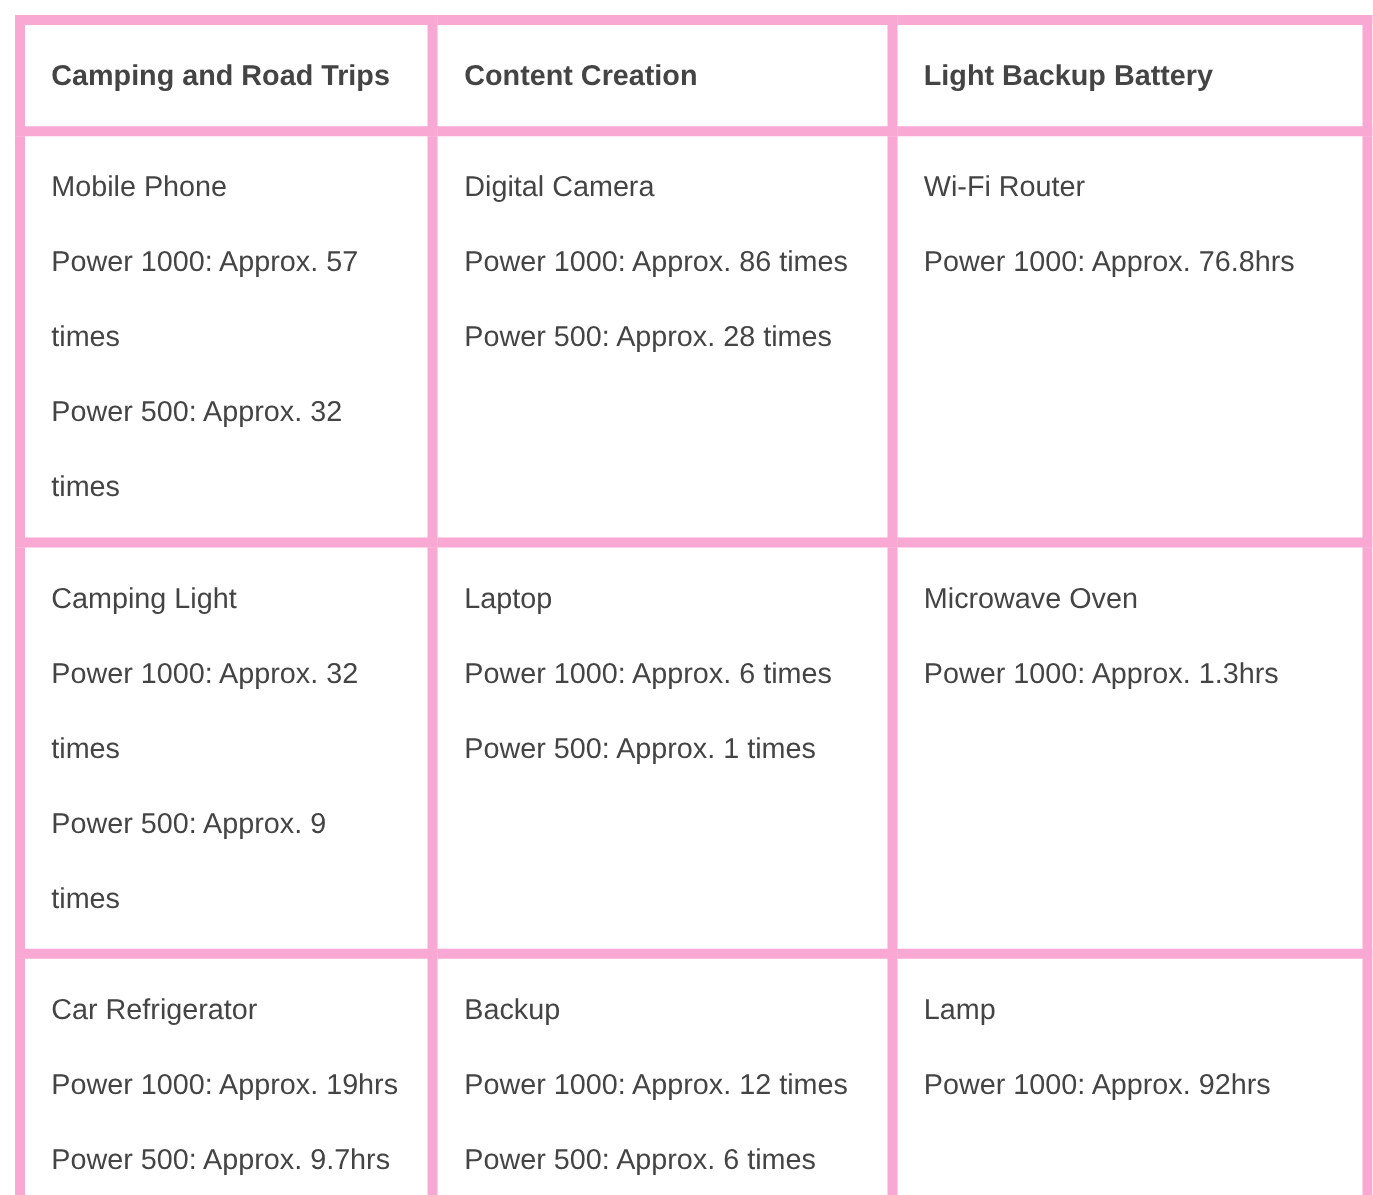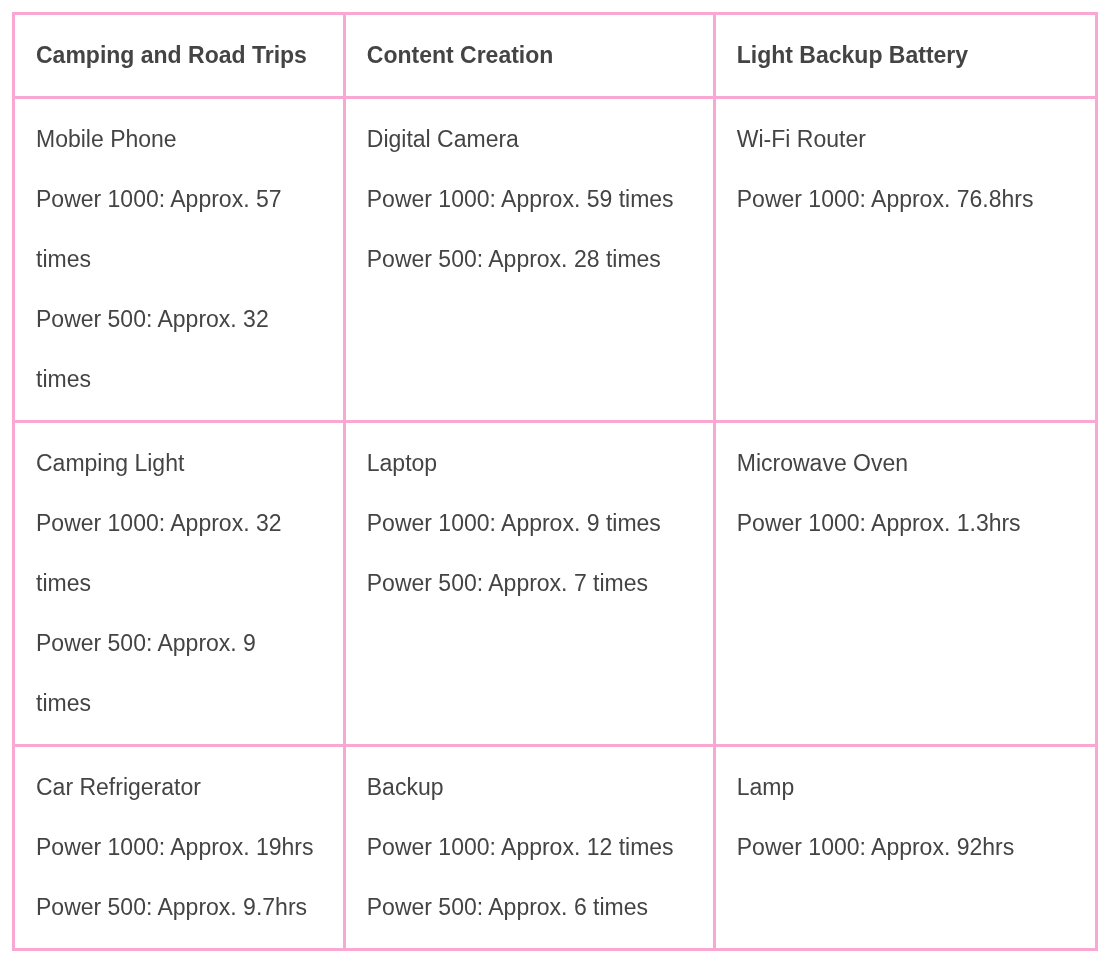--- a/index.html
+++ b/index.html
@@ -5,21 +5,21 @@
   html, body { margin: 0; padding: 0; background: #ffffff; }
   body { width: 1098px; height: 956px; position: relative; overflow: hidden; }
   .tbl {
     position: absolute; left: 12px; top: 12px;
     border-collapse: collapse;
     font-family: "Liberation Sans", "DejaVu Sans", sans-serif;
     color: #444444;
     font-size: 23px;
   }
   .tbl td, .tbl th {
-    border: 3px solid #f9a8d4;
+    border: 8px solid #f9a8d4;
     vertical-align: top;
     text-align: left;
     padding: 10px 10px 11px 21px;
     line-height: 60px;
   }
   .tbl th { font-weight: bold; }
   .c1 { width: 304px; }
   .c2 { width: 346px; }
   .c3 { width: 358px; }
   .title { font-weight: normal; display: block; }
@@ -38,40 +38,40 @@
   <tr>
     <td class="c1">
       <span class="title">Mobile Phone</span>
       <span class="line">Power 1000: Approx. 57</span>
       <span class="line">times</span>
       <span class="line">Power 500: Approx. 32</span>
       <span class="line">times</span>
     </td>
     <td class="c2">
       <span class="title">Digital Camera</span>
-      <span class="line">Power 1000: Approx. 59 times</span>
+      <span class="line">Power 1000: Approx. 86 times</span>
       <span class="line">Power 500: Approx. 28 times</span>
     </td>
     <td class="c3">
       <span class="title">Wi-Fi Router</span>
       <span class="line">Power 1000: Approx. 76.8hrs</span>
     </td>
   </tr>
   <tr>
     <td class="c1">
       <span class="title">Camping Light</span>
       <span class="line">Power 1000: Approx. 32</span>
       <span class="line">times</span>
       <span class="line">Power 500: Approx. 9</span>
       <span class="line">times</span>
     </td>
     <td class="c2">
       <span class="title">Laptop</span>
-      <span class="line">Power 1000: Approx. 9 times</span>
-      <span class="line">Power 500: Approx. 7 times</span>
+      <span class="line">Power 1000: Approx. 6 times</span>
+      <span class="line">Power 500: Approx. 1 times</span>
     </td>
     <td class="c3">
       <span class="title">Microwave Oven</span>
       <span class="line">Power 1000: Approx. 1.3hrs</span>
     </td>
   </tr>
   <tr>
     <td class="c1">
       <span class="title">Car Refrigerator</span>
       <span class="line">Power 1000: Approx. 19hrs</span>

